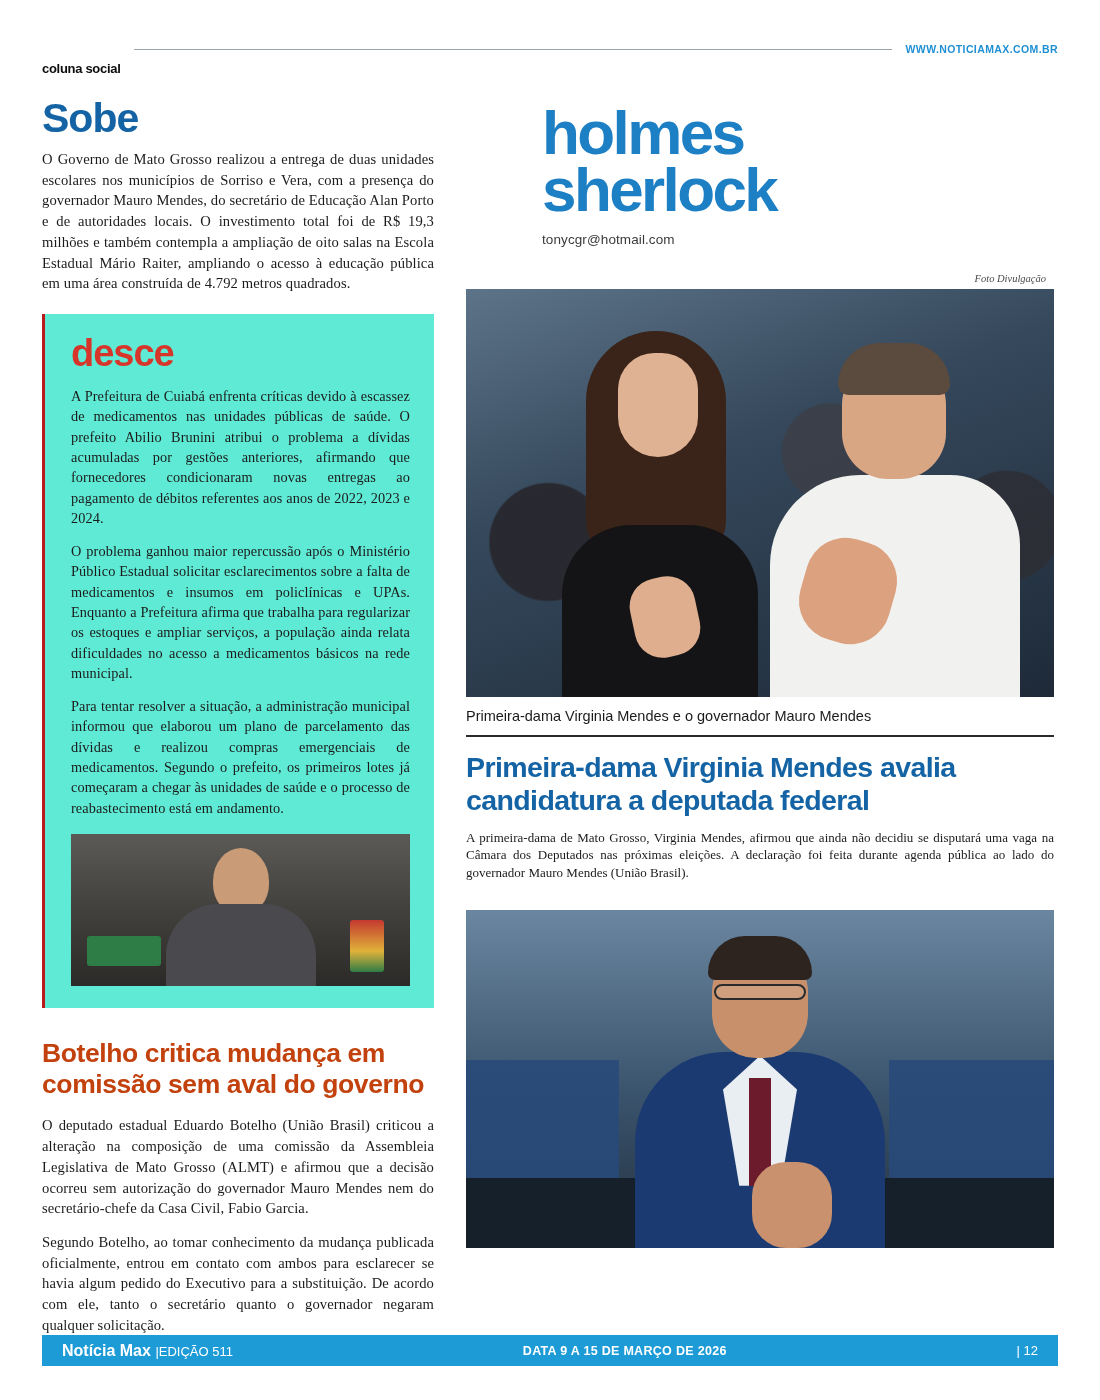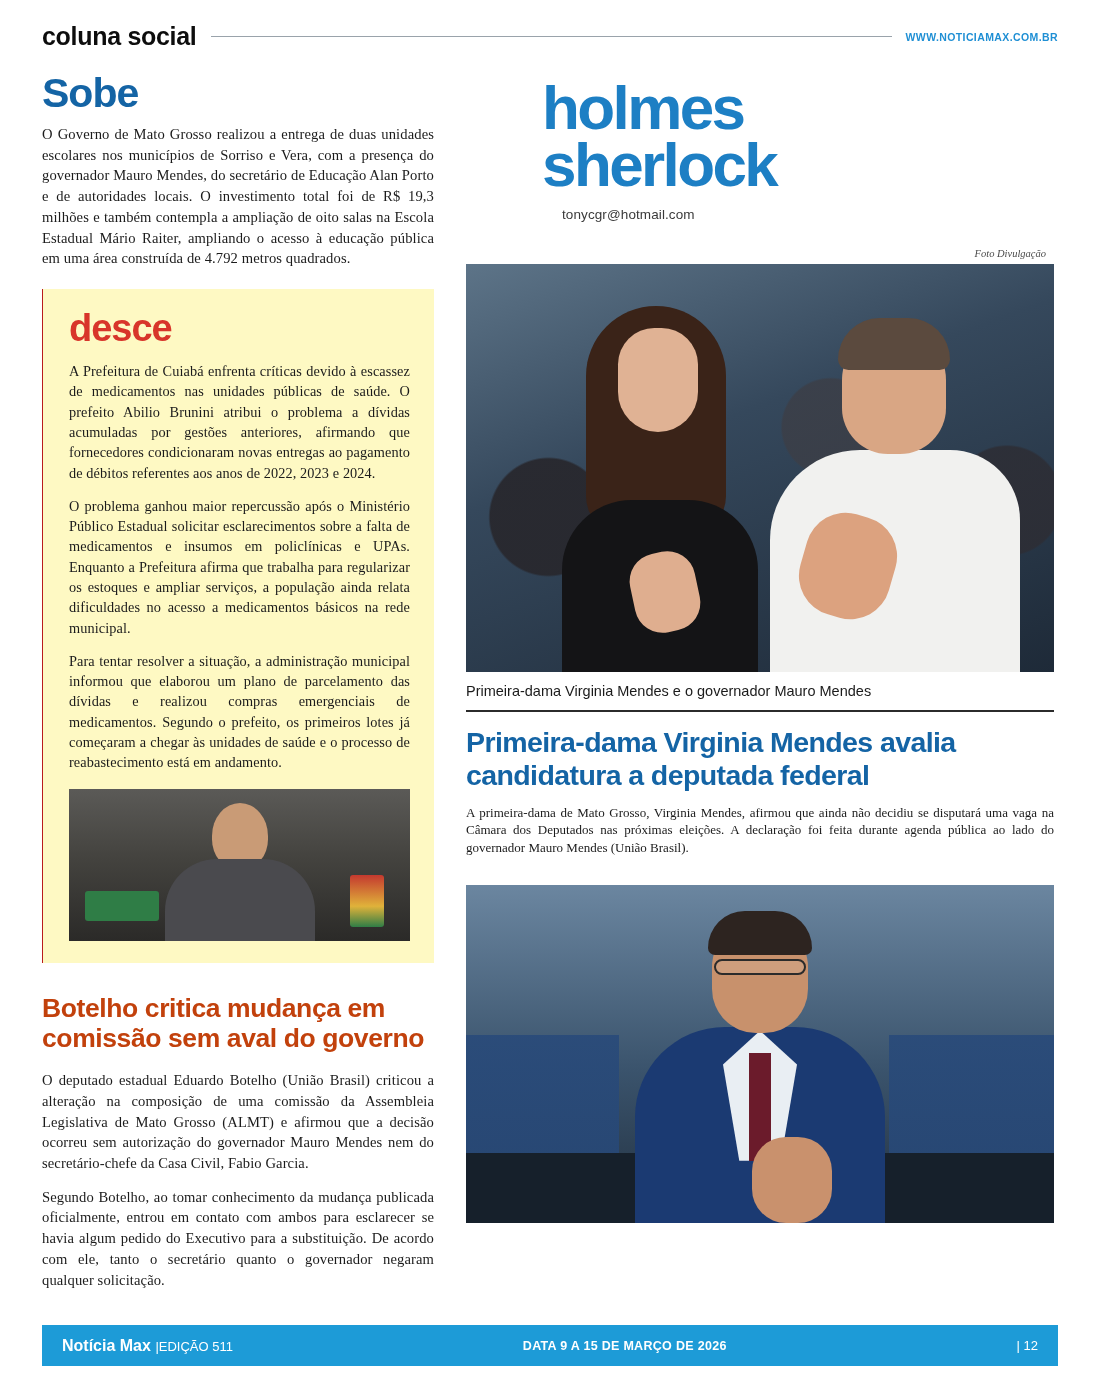--- a/index.html
+++ b/index.html
@@ -23,25 +23,26 @@
 
   
   .masthead {
     display: flex;
     align-items: center;
     gap: 14px;
     padding-top: 4px;
   }
   .masthead-label {
     font-family: "Liberation Sans", sans-serif;
-    font-size: 25px;
+    font-size: 13px;
     font-weight: 700;
     color: #0d0d0d;
     letter-spacing: -0.3px;
     white-space: nowrap;
+    margin-top: 39px;
   }
   .masthead-rule {
     flex: 1;
     height: 1px;
     background: #9aa3ab;
   }
   .masthead-site {
     font-family: "Liberation Sans", sans-serif;
     font-size: 10.5px;
     font-weight: 700;
@@ -76,22 +77,22 @@
     text-align: justify;
     color: #1b1b1b;
     letter-spacing: 0.1px;
   }
   .body-text p { margin: 0 0 13px 0; }
   .body-text p:last-child { margin-bottom: 0; }
 
   
   .desce-box {
     margin-top: 20px;
-    background: #fef9c3;
-    border-left: 1px solid #b91c1c;
+    background: #5eead4;
+    border-left: 3px solid #b91c1c;
     padding: 20px 24px 22px 26px;
   }
   .desce-title {
     font-family: "Liberation Sans", sans-serif;
     font-size: 38px;
     font-weight: 700;
     color: #d8352a;
     line-height: 1;
     margin: 0 0 14px 0;
     letter-spacing: -1px;
@@ -154,21 +155,20 @@
     line-height: 0.92;
     color: #1d7fc4;
     letter-spacing: -2.6px;
   }
   .logo-mail {
     font-family: "Liberation Sans", sans-serif;
     font-size: 13.5px;
     color: #3a3a3a;
     margin-top: 14px;
     letter-spacing: 0.1px;
-    margin-left: 20px;
   }
 
   .credit {
     font-family: "Liberation Serif", serif;
     font-style: italic;
     font-size: 10.5px;
     color: #4a4a4a;
     text-align: right;
     margin: 26px 8px 5px 0;
   }
@@ -317,21 +317,21 @@
     line-height: 1.45;
     color: #1b1b1b;
     margin-top: 10px;
     text-align: justify;
   }
 
   
   .footer {
     position: absolute;
     left: 42px; right: 42px; bottom: 34px;
-    height: 41px;
+    height: 31px;
     background: #1d9bd7;
     display: flex;
     align-items: center;
     padding: 0 20px;
     color: #ffffff;
     font-family: "Liberation Sans", sans-serif;
   }
   .footer-left { font-size: 16px; font-weight: 700; white-space: nowrap; }
   .footer-left .edition { font-weight: 400; font-size: 13px; }
   .footer-center {

